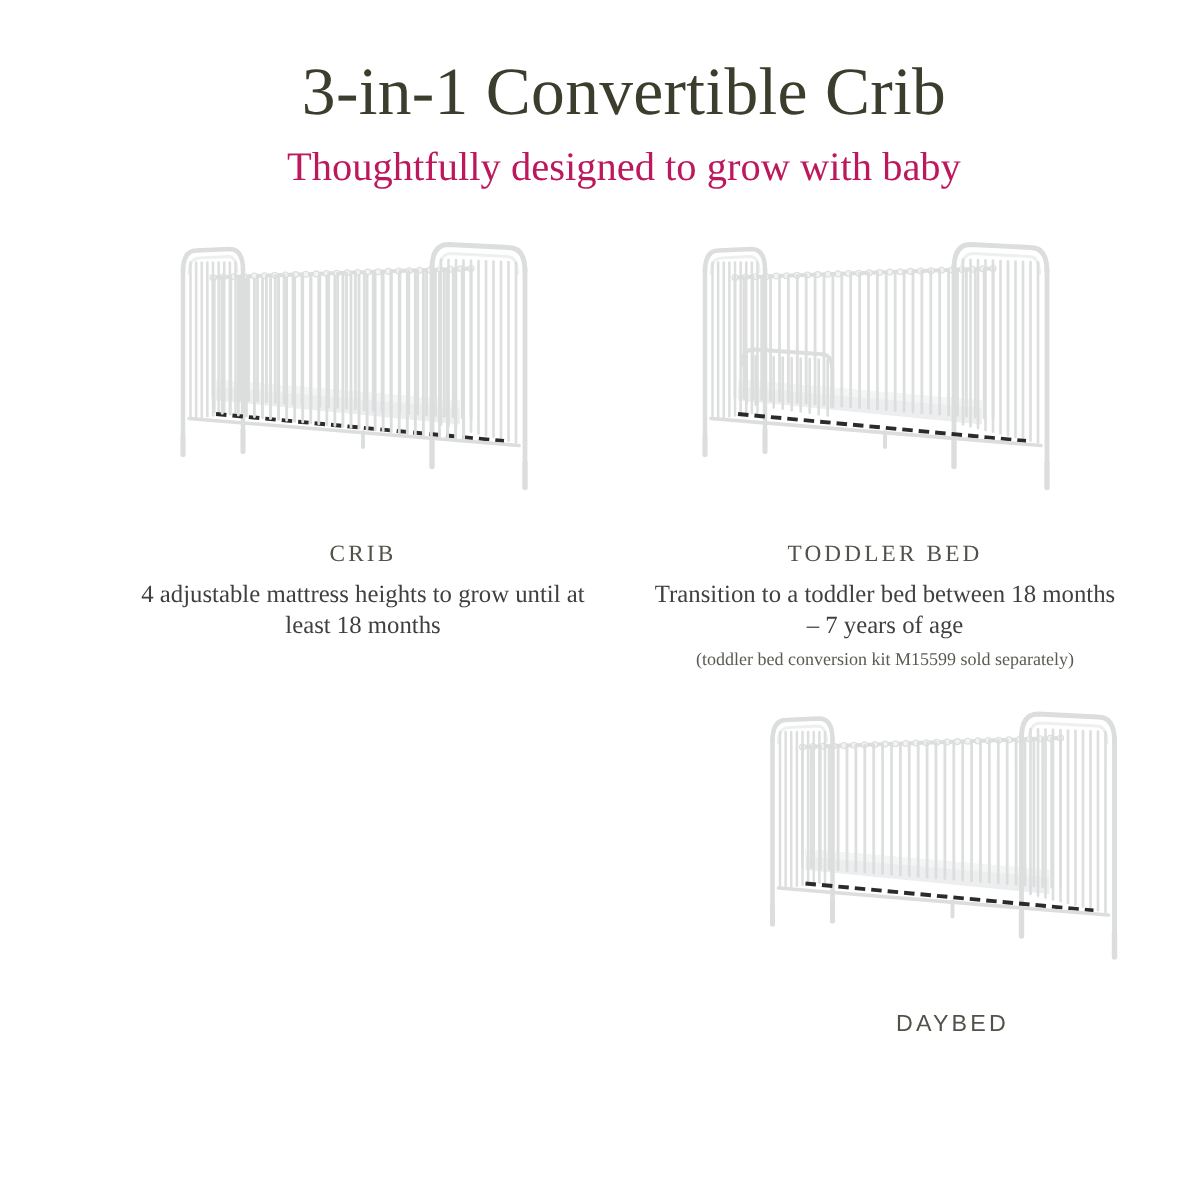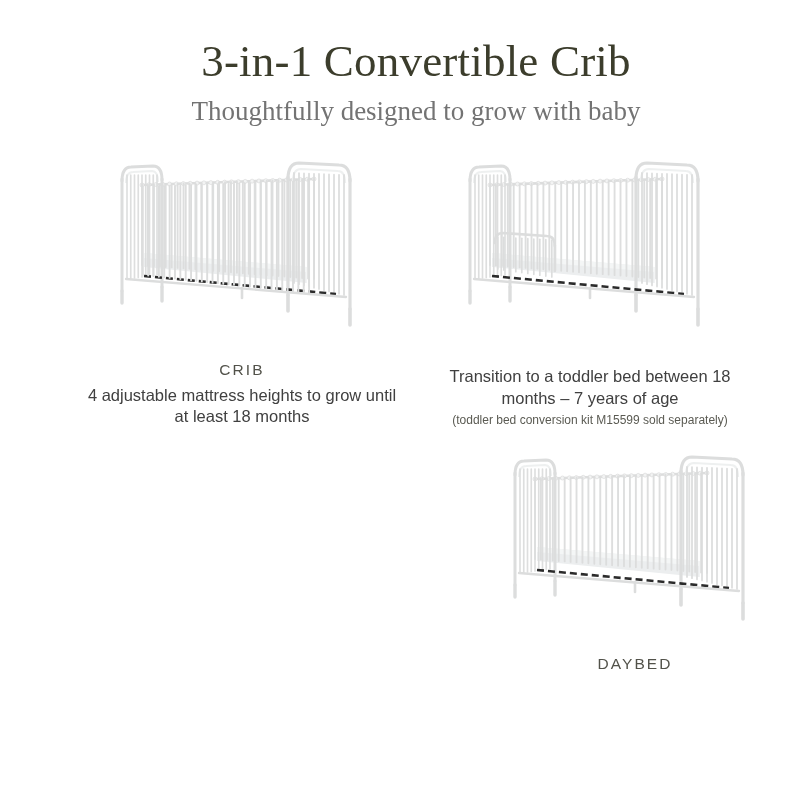--- a/index.html
+++ b/index.html
@@ -37,33 +37,34 @@
     font-weight: 400;
     color: #3c3d2c;
     letter-spacing: 0.2px;
     margin: 0;
   }
   .subtitle {
     font-family: "Liberation Serif", serif;
     font-size: 27px;
     line-height: 1.1;
     font-weight: 400;
-    color: #737373;
+    color: #be185d;
     margin: 12px 0 0 0;
   }
 
   
   .row {
     display: flex;
     justify-content: center;
     align-items: flex-start;
   }
   .row-top {
     margin-top: 22px;
     gap: 18px;
+    font-family: Liberation Serif, serif;
   }
   .row-bottom {
     margin-top: 14px;
     justify-content: flex-end;
   }
 
   .card {
     width: 330px;
     display: flex;
     flex-direction: column;
@@ -396,20 +397,21 @@
               <line x1="81.8" y1="89.33333333333333" x2="81.8" y2="123.55555555555556" stroke="#dcdddd" stroke-width="1.7" stroke-linecap="round" opacity="1"></line>
               <line x1="87.8" y1="89.66666666666667" x2="87.8" y2="124.44444444444444" stroke="#dcdddd" stroke-width="1.7" stroke-linecap="round" opacity="1"></line>
               <line x1="93.8" y1="90" x2="93.8" y2="125.33333333333333" stroke="#dcdddd" stroke-width="1.7" stroke-linecap="round" opacity="1"></line>
               <line x1="99.8" y1="90.33333333333333" x2="99.8" y2="126.22222222222223" stroke="#dcdddd" stroke-width="1.7" stroke-linecap="round" opacity="1"></line>
               <line x1="105.8" y1="90.66666666666667" x2="105.8" y2="127.11111111111111" stroke="#dcdddd" stroke-width="1.7" stroke-linecap="round" opacity="1"></line>
               <line x1="111.8" y1="91" x2="111.8" y2="128" stroke="#dcdddd" stroke-width="1.7" stroke-linecap="round" opacity="1"></line>
               <line x1="114.8" y1="96" x2="114.8" y2="122" stroke="#dcdddd" stroke-width="2.6" stroke-linecap="round"></line>
             </g>
           </svg></div>
       <div class="caption">
+        <div class="cap-label">TODDLER BED</div>
         <div class="cap-text">Transition to a toddler bed between 18 months – 7 years of age</div>
         <div class="cap-fine">(toddler bed conversion kit M15599 sold separately)</div>
       </div>
     </div>
 
   </div>
 
   <div class="row row-bottom">
 
     <div class="card">

